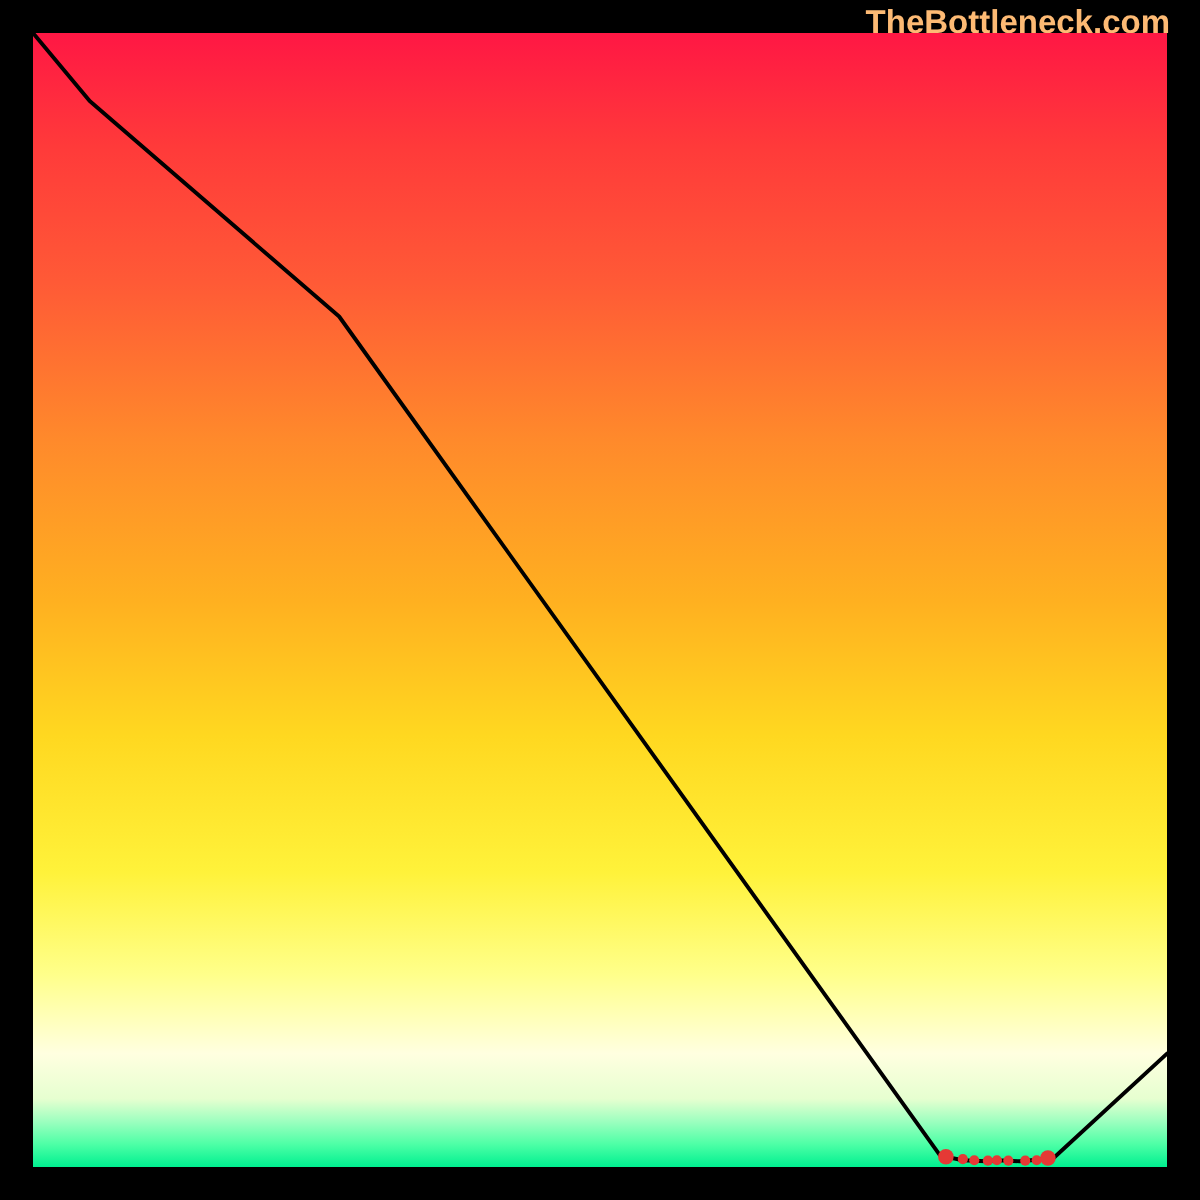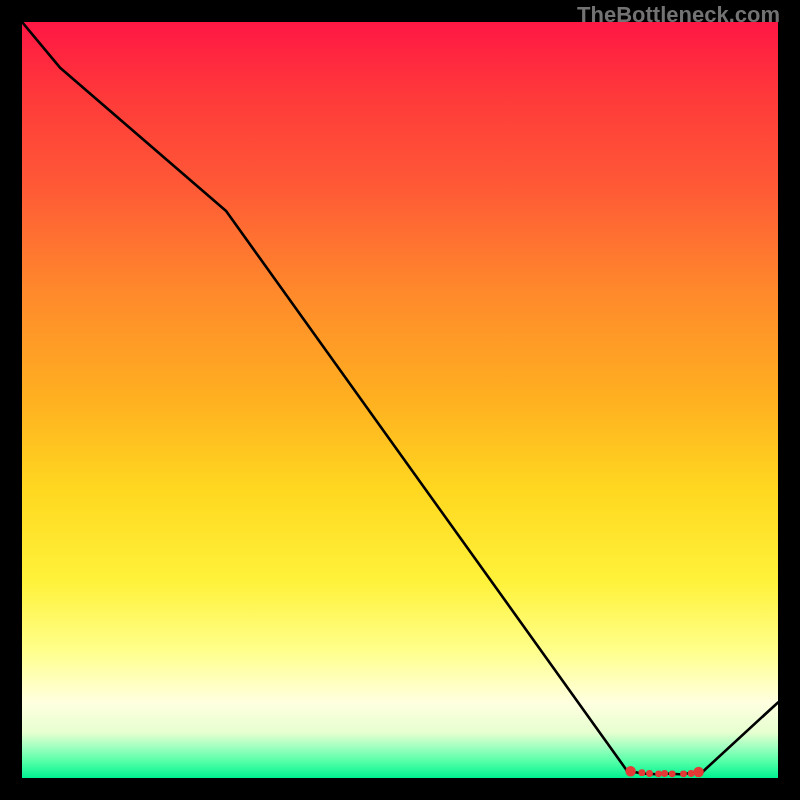--- a/index.html
+++ b/index.html
@@ -29,21 +29,21 @@
     );
   }
   svg.line { position: absolute; left: 0; top: 0; width: 100%; height: 100%; }
   .watermark {
     position: absolute;
     top: 2px;
     right: 20px;
     font-family: Arial, Helvetica, sans-serif;
     font-size: 22px;
     font-weight: 600;
-    color: #737373;
+    color: #fdba74;
     letter-spacing: 0;
   }
 </style>
 </head>
 <body>
 
 <div class="wrap">
   <div class="watermark">TheBottleneck.com</div>
 
   <div class="plot">

